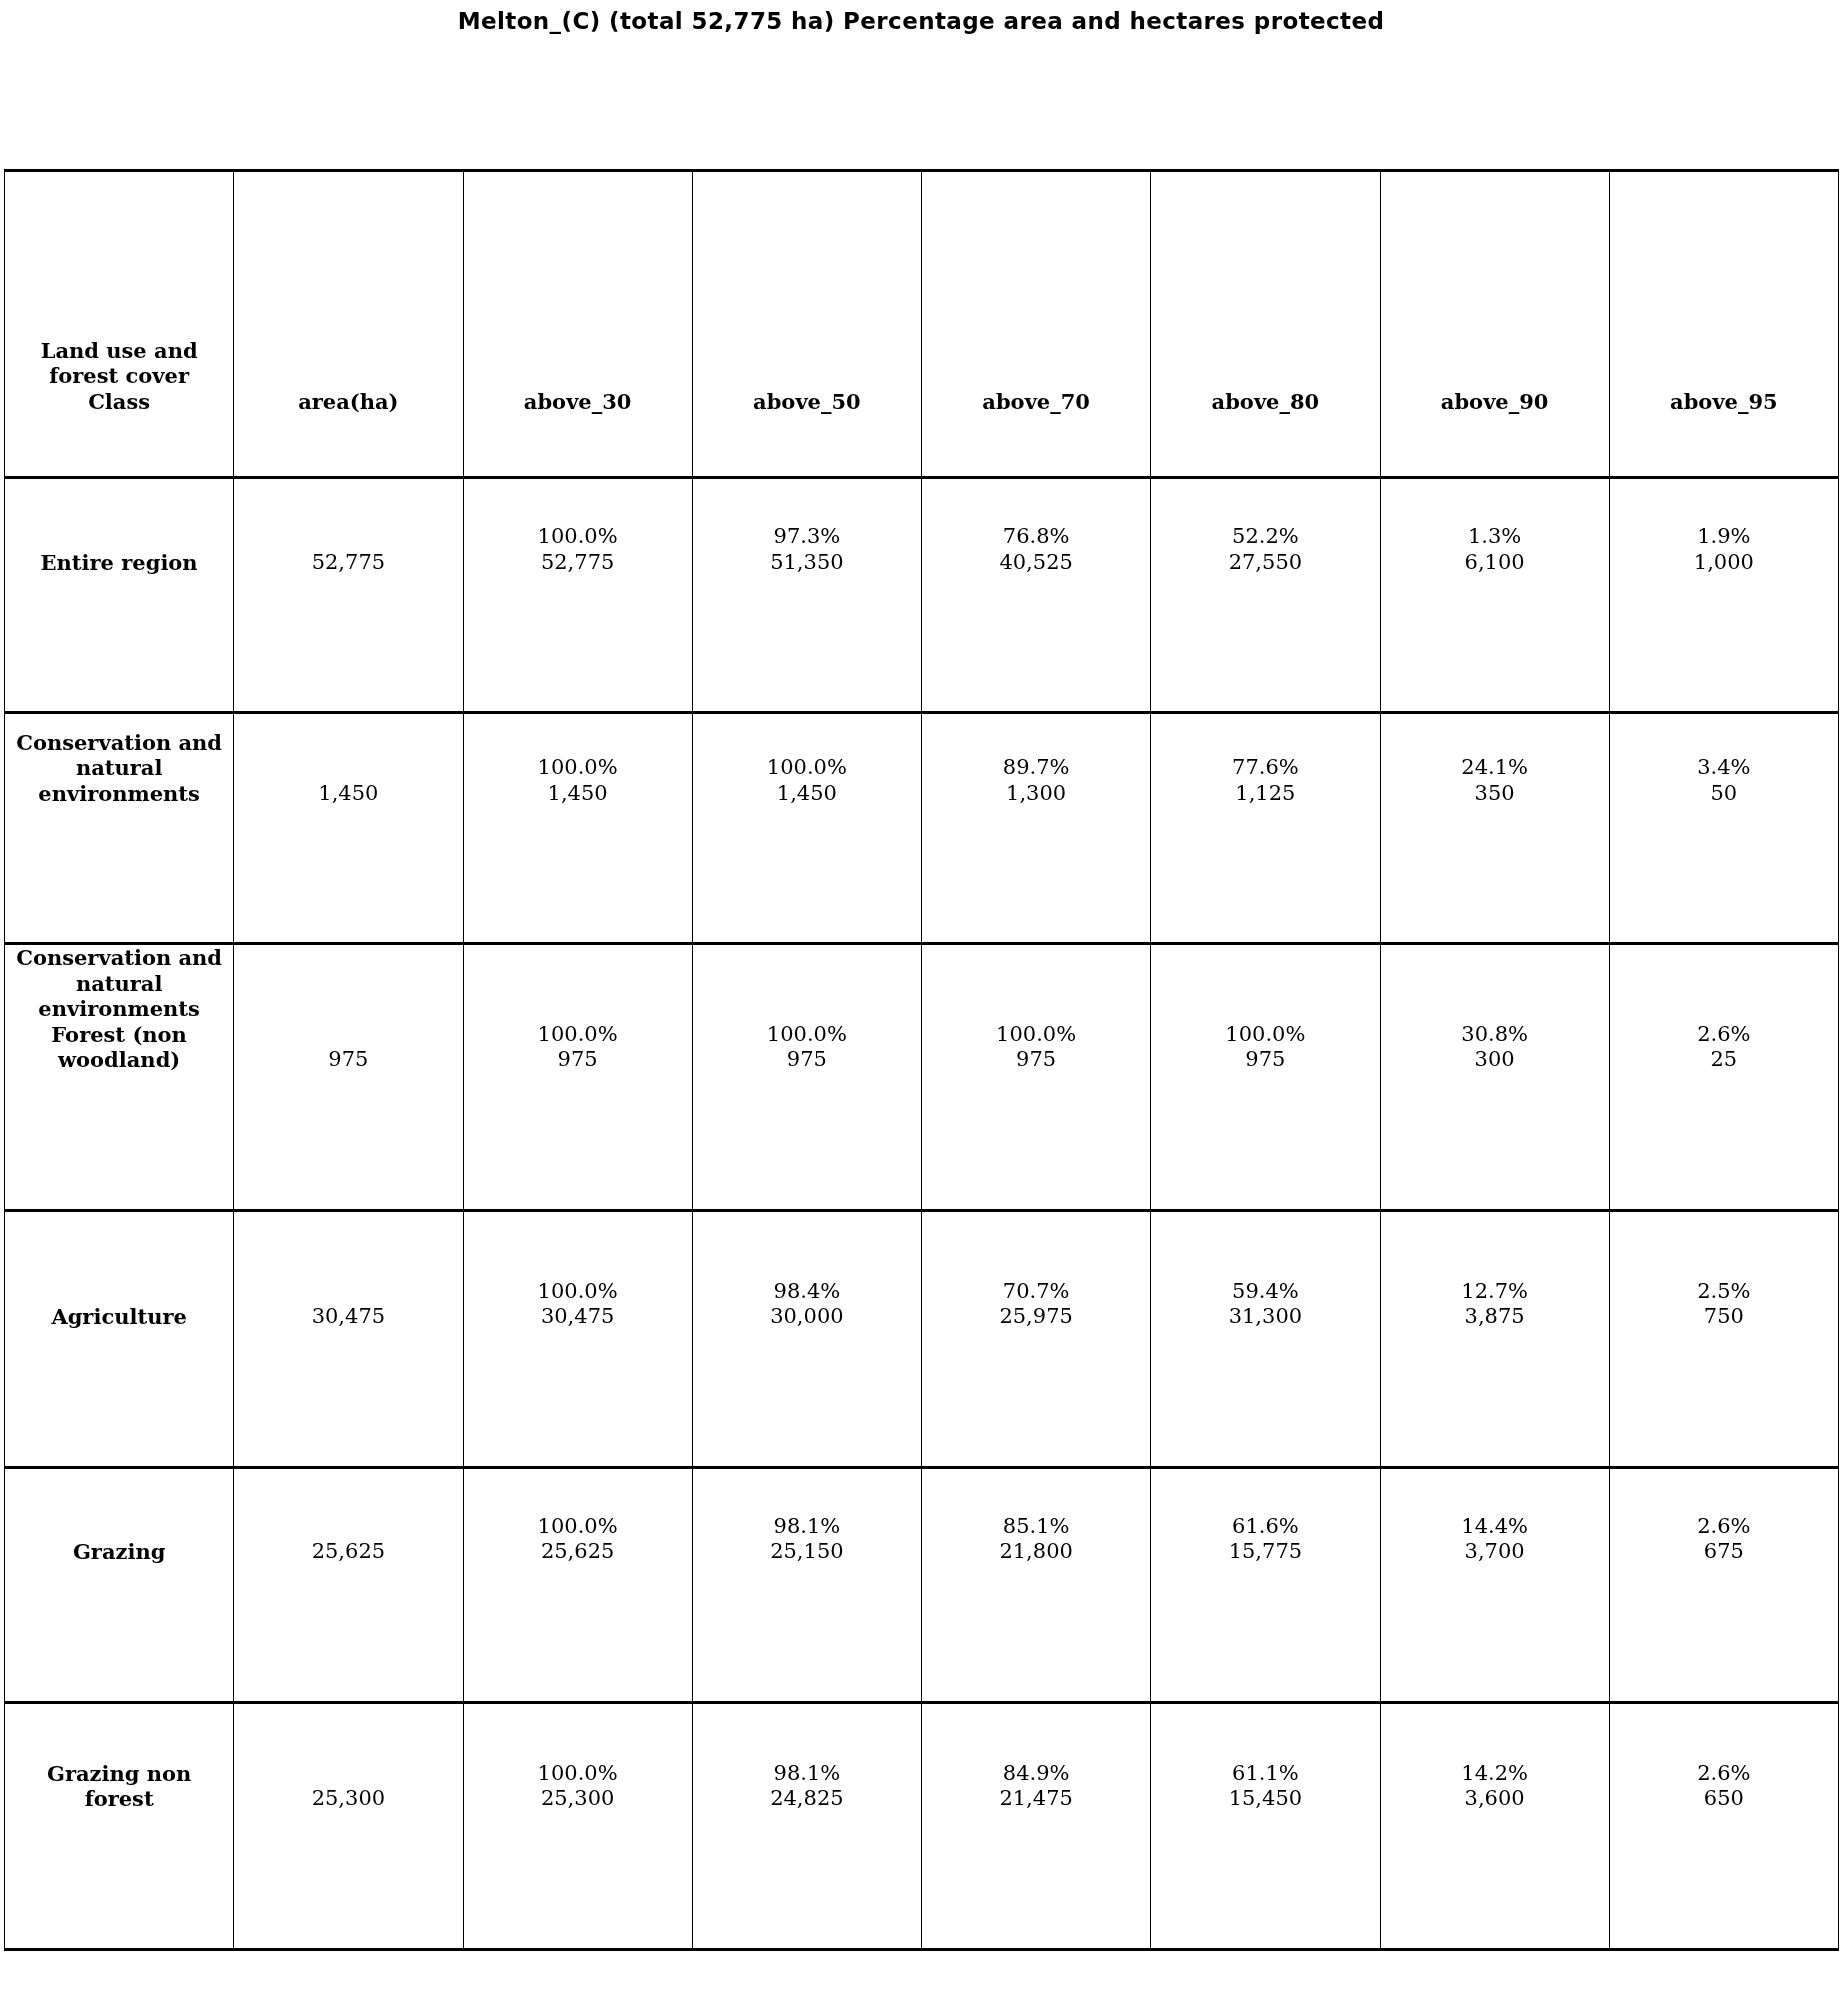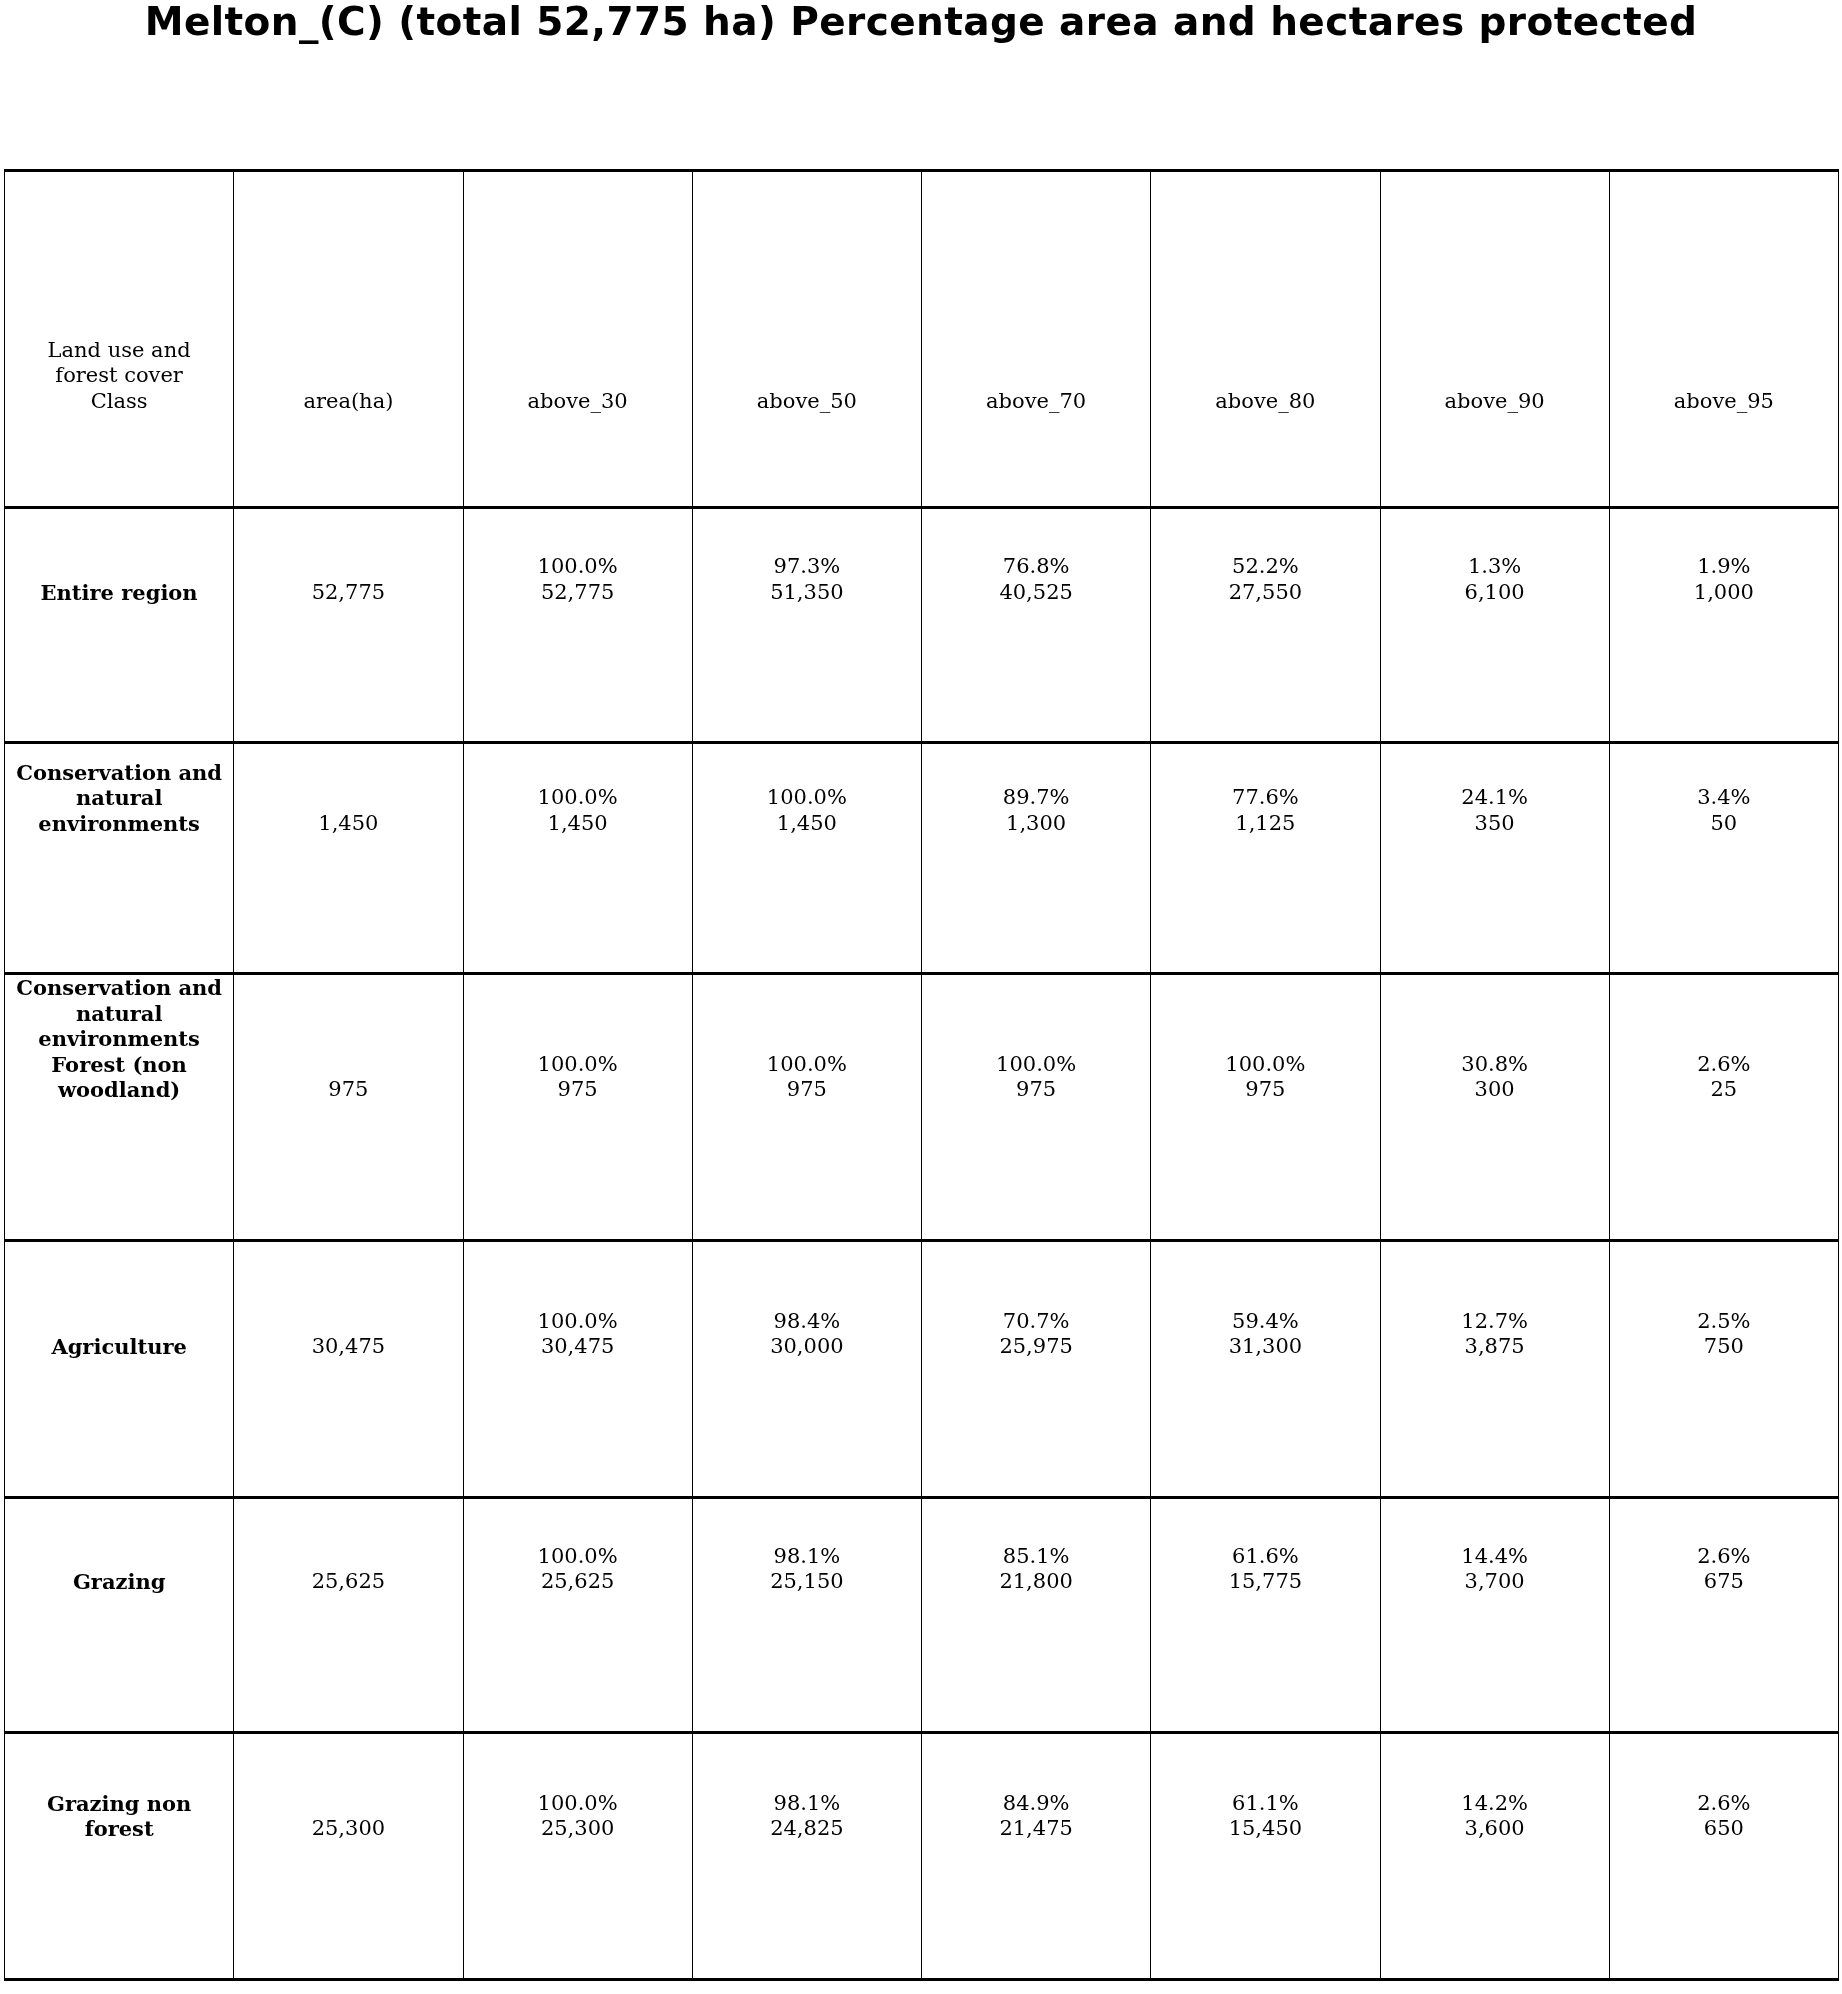--- a/index.html
+++ b/index.html
@@ -5,36 +5,36 @@
   html,body{margin:0;padding:0;}
   body{
     width:1842px;height:2521px;position:relative;background:#ffffff;
     font-family:"DejaVu Serif","Liberation Serif",serif;color:#000;overflow:hidden;
   }
 
   
   .title{
     position:absolute;top:3.2px;left:0;width:100%;text-align:center;
     font-family:"DejaVu Sans","Liberation Sans",sans-serif;
-    font-weight:bold;font-size:39px;line-height:37px;letter-spacing:0.4px;
+    font-weight:bold;font-size:23px;line-height:37px;letter-spacing:0.4px;
   }
 
   
   table.data{
     position:absolute;top:169px;left:4px;width:1835px;
     border-collapse:collapse;table-layout:fixed;
   }
   table.data th, table.data td{
     border-left:1.2px solid #000;border-right:1.2px solid #000;
     border-top:3.2px solid #000;border-bottom:3.2px solid #000;
     vertical-align:bottom;text-align:center;
     font-size:21px;line-height:25.5px;padding:0 5.6px;
   }
   table.data thead th{
-    height:242px;padding-bottom:92px;font-weight:normal;
+    height:242px;padding-bottom:62px;font-weight:bold;
   }
   table.data tbody td{padding-bottom:136px;font-weight:normal;}
   table.data tbody td.class-cell{font-weight:bold;}
 </style>
 </head>
 <body>
 
 <div class="title">
   <div>Melton_(C) (total 52,775 ha) Percentage area and hectares protected</div>
 </div>

